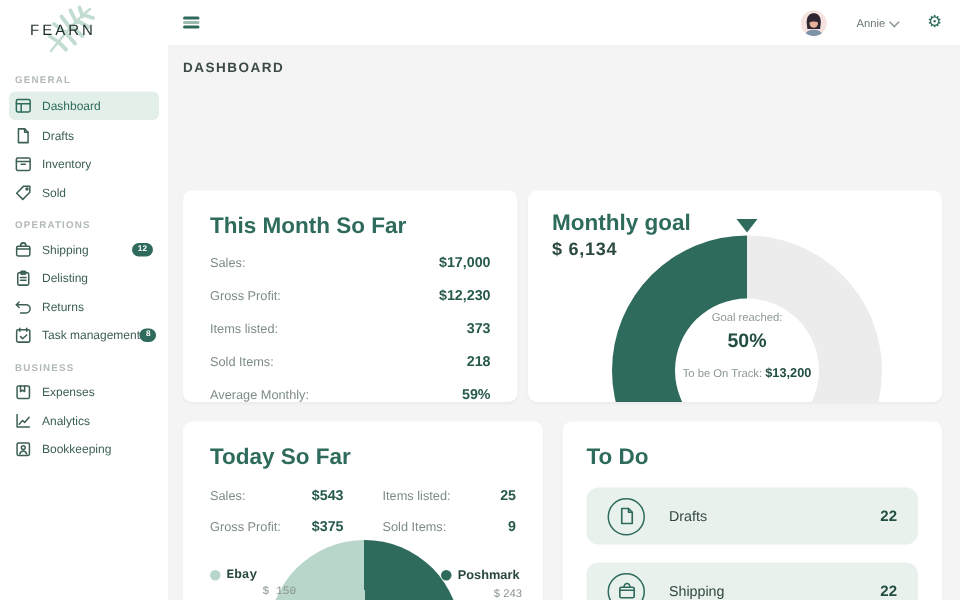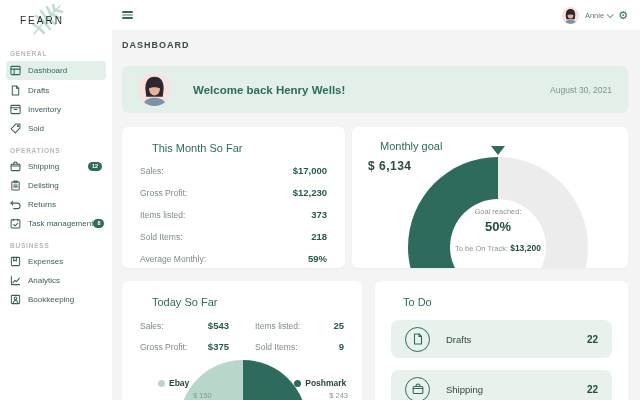--- a/index.html
+++ b/index.html
@@ -16,38 +16,38 @@
   .side-item.active { background:#e3efe9; height:19px; color:#2e6b5c; }
   .side-item .sicon { width:11px; height:11px; margin-right:7px; flex:none; display:flex; align-items:center; }
   .side-item .slabel { font-size:8px; white-space:nowrap; }
   .side-badge { margin-left:auto; background:#2e6b5c; color:#fff; font-size:5.5px; font-weight:bold; border-radius:6px; padding:1.5px 4px; line-height:1; }
 
   
   .topbar { position:absolute; left:112px; right:0; top:0; height:30px; background:#fff; z-index:2; display:flex; align-items:center; }
   .hamburger { margin-left:10px; width:11px; cursor:pointer; }
   .hamburger div { height:1.6px; background:#2e6b5c; margin:1.6px 0; border-radius:1px; }
   .hamburger div:nth-child(2){ background:#9dbbb1; }
-  .top-right { margin-left:auto; margin-right:12px; display:flex; align-items:center; gap:6px; }
+  .top-right { margin-left:auto; margin-right:12px; display:flex; align-items:center; gap:20px; }
   .avatar { border-radius:50%; overflow:hidden; background:#f6e3df; flex:none; }
   .avatar-sm { width:17px; height:17px; }
   .user-name { font-size:7.5px; color:#6b7773; cursor:pointer; display:flex; align-items:center; gap:3px; }
   .chev { width:5px; height:5px; border-right:1px solid #8a9692; border-bottom:1px solid #8a9692; transform:rotate(45deg) translateY(-1px); }
   .gear { font-size:11px; color:#2e6b5c; cursor:pointer; line-height:1; }
 
   
   .main { position:absolute; left:112px; right:0; top:30px; bottom:0; }
   .page-title { position:absolute; left:10px; top:10px; font-size:9px; font-weight:bold; letter-spacing:1px; color:#3c4a45; }
 
   .banner { position:absolute; left:10px; top:36px; width:506px; height:47px; background:#e3efe9; border-radius:6px; display:flex; align-items:center; padding:0 16px; }
   .avatar-lg { width:33px; height:33px; }
   .banner-title { font-size:11.5px; font-weight:bold; color:#2e6b5c; margin-left:22px; }
   .banner-date { margin-left:auto; font-size:8.5px; color:#7e958c; }
 
   .card { position:absolute; background:#fff; border-radius:6px; box-shadow:0 1px 2px rgba(0,0,0,.04); overflow:hidden; }
-  .card-title { font-size:11px; font-weight:normal; color:#2e6b5c;margin-left:12px; }
+  .card-title { font-size:15px; font-weight:bold; color:#2e6b5c; }
 
   
   .card-month { left:10px; top:97px; width:223px; height:141px; padding:15px 18px; }
   .stat-row { display:flex; justify-content:space-between; align-items:baseline; margin-top:11px; }
   .stat-label { font-size:8.5px; color:#7e8c86; }
   .stat-value { font-size:9.5px; font-weight:bold; color:#27594d; }
 
   
   .card-goal { left:240px; top:97px; width:276px; height:141px; }
   .goal-title { position:absolute; left:16px; top:13px; }
@@ -62,21 +62,21 @@
   .goal-track { font-size:7.5px; color:#8a968f; margin-top:9px; white-space:nowrap; }
   .goal-track b { color:#234e43; font-size:8.5px; }
 
   
   .card-today { left:10px; top:251px; width:240px; height:170px; padding:15px 18px; }
   .today-grid { display:grid; grid-template-columns:1fr 1fr; column-gap:26px; margin-top:12px; }
   .today-grid .stat-row { margin-top:0; margin-bottom:10px; }
   .pie { position:absolute; left:57px; top:79px; width:128px; height:128px; border-radius:50%;
          background:conic-gradient(from 180deg, #b9d6cb 0 50%, #2e6b5c 50% 100%); }
   .legend { position:absolute; top:97px; }
-  .legend-left { left:36px; } .legend-right { right:14px; }
+  .legend-left { left:18px;font-family:Liberation Mono, monospace; } .legend-right { right:14px; }
   .legend-head { display:flex; align-items:center; gap:4px; font-size:8.5px; font-weight:bold; color:#27463d; }
   .legend-dot { width:7px; height:7px; border-radius:50%; }
   .legend-val { font-size:7.5px; color:#8a968f; margin:3px 0 0 11px;padding-left:24px; }
 
   
   .card-todo { left:263px; top:251px; width:253px; height:170px; padding:15px 16px; }
   .todo-row { display:flex; align-items:center; background:#e8f1ec; border-radius:8px; height:38px; padding:0 14px; margin-top:12px; cursor:pointer; }
   .todo-row:first-of-type { margin-top:14px; }
   .todo-circle { width:25px; height:25px; border:1px solid #2e6b5c; border-radius:50%; display:flex; align-items:center; justify-content:center; color:#2e6b5c; flex:none; }
   .todo-label { font-size:9.5px; color:#30463f; margin-left:16px; }
@@ -248,33 +248,20 @@
         <span>Annie</span>
         <span class="chev"></span>
       </span>
       <span class="gear">⚙</span>
     </div>
   </header>
 
   <main class="main">
     <div class="page-title">DASHBOARD</div>
 
-    <section class="banner">
-      <span class="avatar avatar-lg">
-        <svg width="33" height="33" viewBox="0 0 36 36">
-            <circle cx="18" cy="18" r="18" fill="#f6e3df"></circle>
-            <path d="M8 17c0-10 5-13 10-13s10 3 10 13l-1 9H9z" fill="#2e2630"></path>
-            <ellipse cx="18" cy="17.5" rx="6" ry="7" fill="#e8b29a"></ellipse>
-            <path d="M11 13c2-5 12-5 14 0l.6 4.5c-5-2.5-10.2-2.5-15.2 0z" fill="#2e2630"></path>
-            <path d="M5 36c1.5-7 7-9 13-9s11.5 2 13 9z" fill="#7d93a8"></path>
-          </svg>
-      </span>
-      <span class="banner-title">Welcome back Henry Wells!</span>
-      <span class="banner-date">August 30, 2021</span>
-    </section>
 
     <section class="card card-month">
       <div class="card-title">This Month So Far</div>
       <div style="margin-top:8px;">
         <div class="stat-row">
           <span class="stat-label">Sales:</span>
           <span class="stat-value">$17,000</span>
         </div>
         <div class="stat-row">
           <span class="stat-label">Gross Profit:</span>

